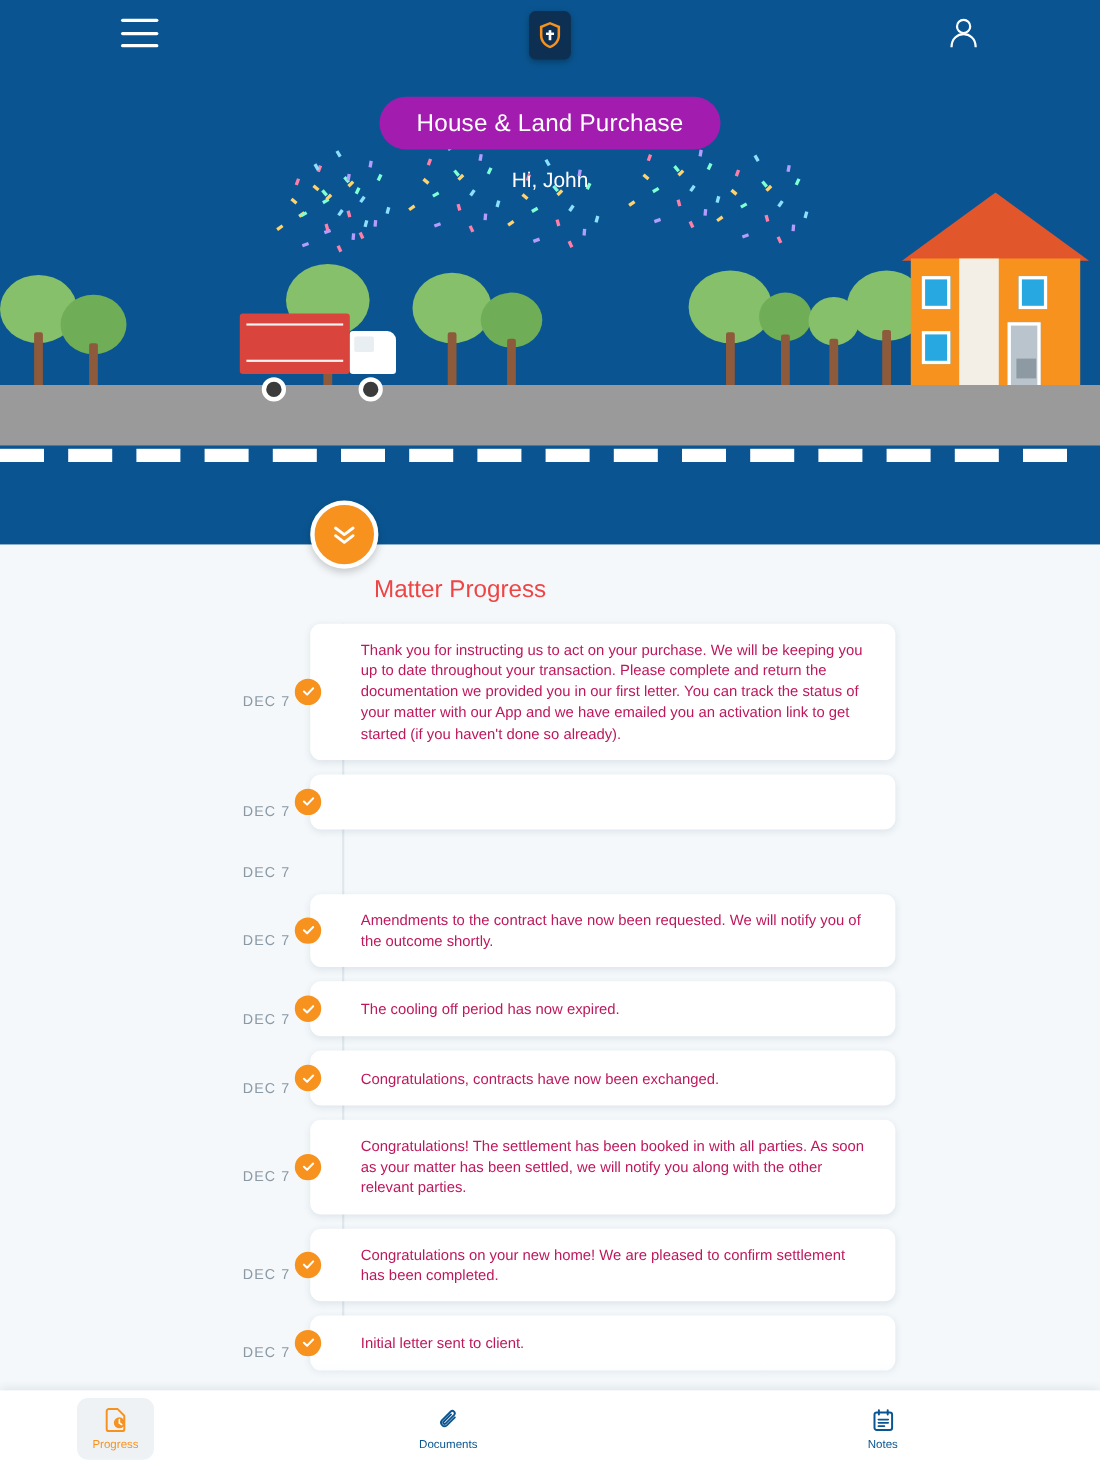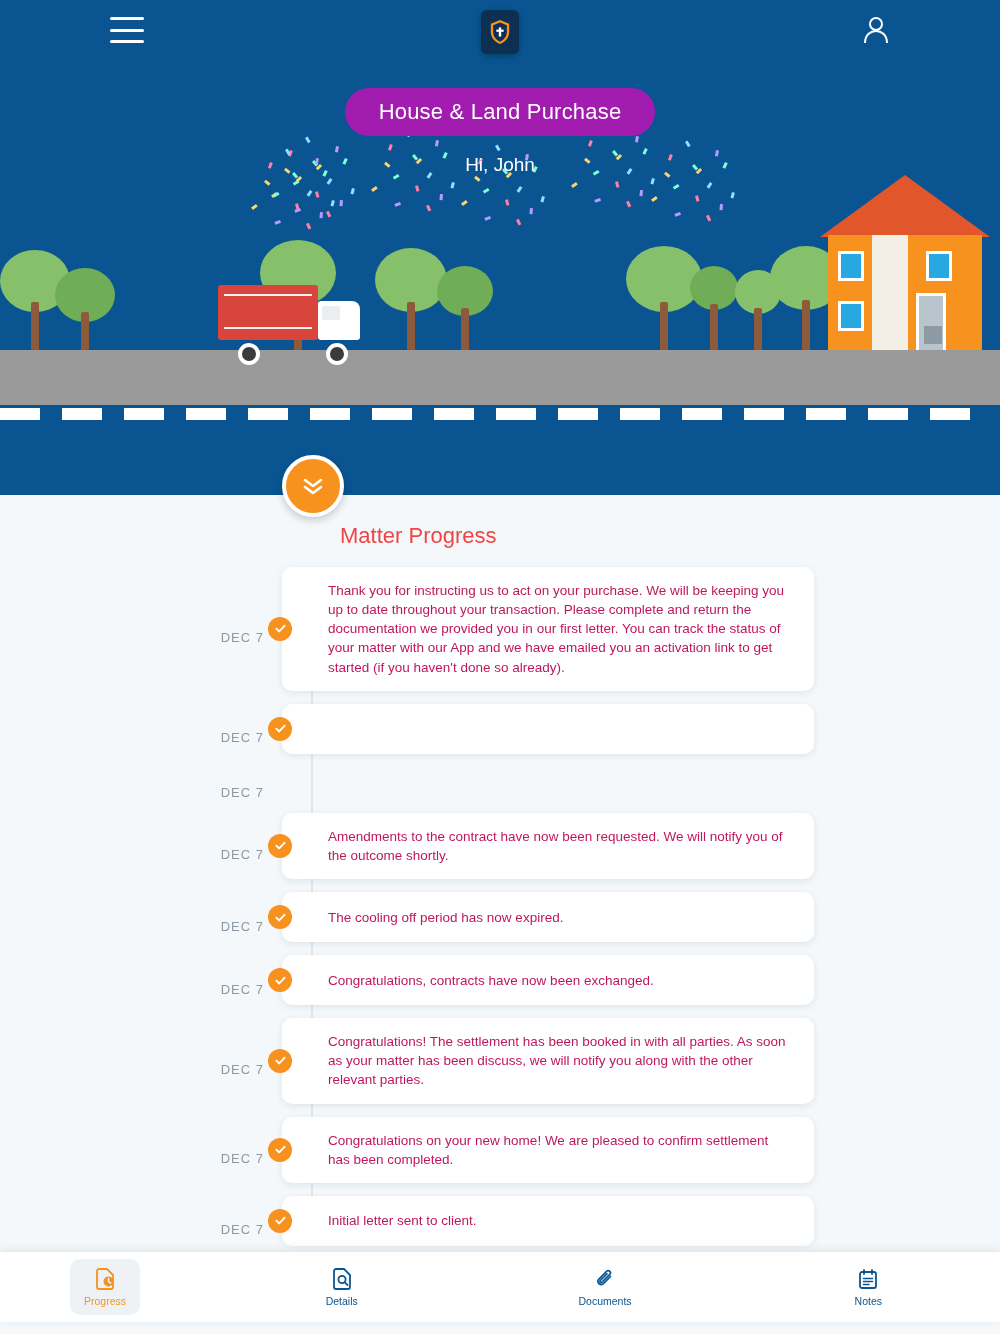--- a/index.html
+++ b/index.html
@@ -143,21 +143,21 @@
   .check {
     position: absolute; left: -14px; top: 50%; transform: translateY(-50%);
     width: 24px; height: 24px; border-radius: 50%;
     background: #f7921e; display: flex; align-items: center; justify-content: center;
   }
   .check svg { width: 13px; height: 13px; }
   .card p { font-size: 13.5px; line-height: 1.42; color: #be185d; }
 
   
   .bottom-nav {
-    position: absolute; left: 0; bottom: 12px; width: 1000px; height: 70px;
+    position: absolute; left: 0; bottom: 0; width: 1000px; height: 70px;
     background: #ffffff;
     display: flex; align-items: center;
     box-shadow: 0 -2px 8px rgba(26,55,80,.10);
     z-index: 40;
   }
   .nav-item {
     flex: 1; display: flex; flex-direction: column; align-items: center; justify-content: center;
     gap: 4px; height: 56px; cursor: pointer;
   }
   .nav-item .lbl { font-size: 10.5px; color: #0a5591; }
@@ -390,21 +390,21 @@
       </div>
 
       <div class="row">
         <div class="date">DEC 7</div>
         <div class="card">
           <div class="check">
             <svg viewBox="0 0 14 14">
                 <path d="M2.5 7.2 L5.6 10.2 L11.5 4" fill="none" stroke="#ffffff" stroke-width="2" stroke-linecap="round" stroke-linejoin="round"></path>
               </svg>
           </div>
-          <p>Congratulations! The settlement has been booked in with all parties. As soon as your matter has been discuss, we will notify you along with the other relevant parties.</p>
+          <p>Congratulations! The settlement has been booked in with all parties. As soon as your matter has been settled, we will notify you along with the other relevant parties.</p>
         </div>
       </div>
 
       <div class="row">
         <div class="date">DEC 7</div>
         <div class="card">
           <div class="check">
             <svg viewBox="0 0 14 14">
                 <path d="M2.5 7.2 L5.6 10.2 L11.5 4" fill="none" stroke="#ffffff" stroke-width="2" stroke-linecap="round" stroke-linejoin="round"></path>
               </svg>
@@ -434,28 +434,20 @@
 
     <div class="nav-item active">
       <svg class="nav-icon" viewBox="0 0 24 24">
         <path d="M14 2 H6 a2 2 0 0 0 -2 2 v16 a2 2 0 0 0 2 2 h12 a2 2 0 0 0 2 -2 V8 Z" fill="none" stroke="#f7921e" stroke-width="1.8" stroke-linejoin="round"></path>
         <circle cx="15.5" cy="14.5" r="5" fill="#f7921e"></circle>
         <path d="M15.5 11.6 V14.6 L17.6 16" fill="none" stroke="#ffffff" stroke-width="1.5" stroke-linecap="round"></path>
       </svg>
       <span class="lbl">Progress</span>
     </div>
 
-    <div class="nav-item">
-      <svg class="nav-icon" viewBox="0 0 24 24">
-        <path d="M14 2 H6 a2 2 0 0 0 -2 2 v16 a2 2 0 0 0 2 2 h12 a2 2 0 0 0 2 -2 V8 Z" fill="none" stroke="#0a5591" stroke-width="1.8" stroke-linejoin="round"></path>
-        <circle cx="12" cy="12.5" r="3.6" fill="none" stroke="#0a5591" stroke-width="1.8"></circle>
-        <path d="M14.8 15.3 L17.6 18.1" stroke="#0a5591" stroke-width="1.8" stroke-linecap="round"></path>
-      </svg>
-      <span class="lbl">Details</span>
-    </div>
 
 
     <div class="nav-item">
       <svg class="nav-icon" viewBox="0 0 24 24">
         <path d="M17.5 9.5 L10.2 16.8 a3.2 3.2 0 0 1 -4.5 -4.5 L13.8 4.2 a2.2 2.2 0 0 1 3.1 3.1 L9 15.2 a1.2 1.2 0 0 1 -1.7 -1.7 L14 6.8" fill="none" stroke="#0a5591" stroke-width="1.7" stroke-linecap="round" stroke-linejoin="round"></path>
       </svg>
       <span class="lbl">Documents</span>
     </div>
 
     <div class="nav-item">

